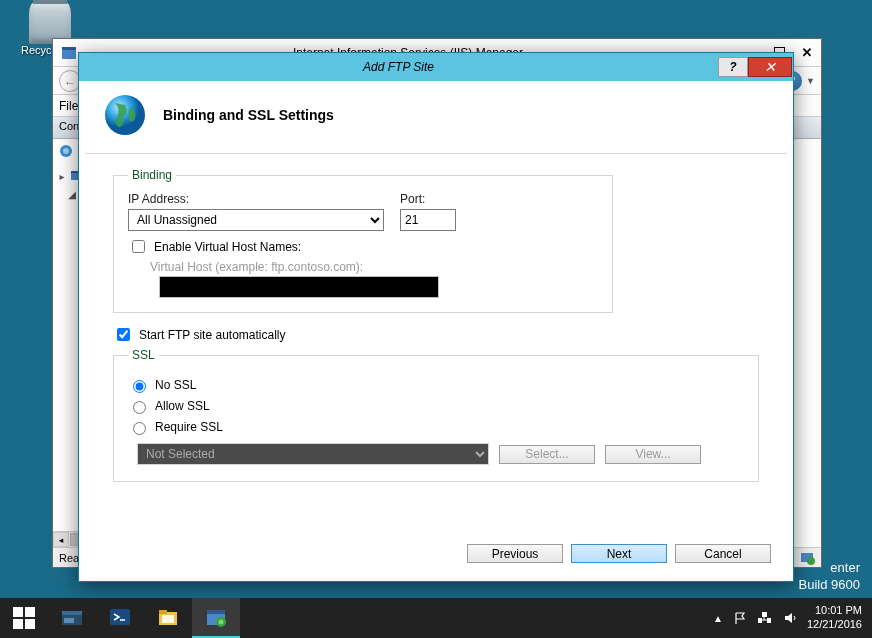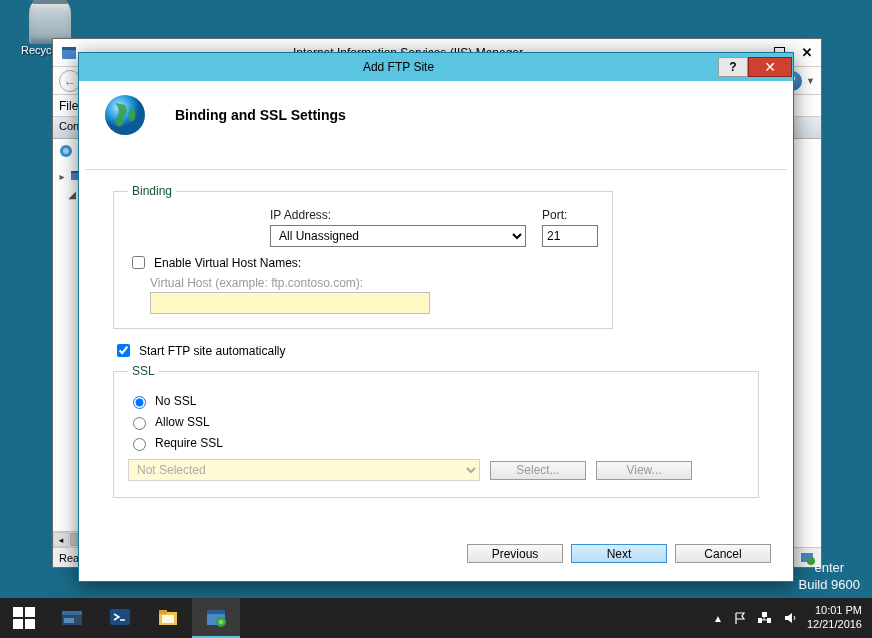--- a/index.html
+++ b/index.html
@@ -89,36 +89,37 @@
     height: 530px;
     border: 1px solid #157a9c;
     background: #fff;
     box-shadow: 0 4px 20px rgba(0,0,0,0.5);
   }
   .dlg-titlebar {
     height: 28px;
     background: #5bc4e0;
     display: flex;
     align-items:center;
+    font-style:italic;
   }
   .dlg-title { flex:1; text-align:center; font-size:12px; color:#000; }
   .dlg-help-btn { width:30px; height:20px; background:#e8e8e8; border:1px solid #9a9a9a; display:flex;align-items:center;justify-content:center; font-weight:bold; font-size:12px; }
   .dlg-close-btn { width:44px; height:20px; background:#d04030; border:1px solid #882518; display:flex;align-items:center;justify-content:center; color:#fff; font-size:14px; margin-right:1px; }
   .dlg-body { position:absolute; left:6px; right:6px; top:28px; bottom:6px; background:#fff; display:flex; flex-direction:column; }
-  .dlg-header { display:flex; align-items:center; padding:10px 16px 30px; gap:26px; border-bottom:1px solid #d8d8d8; }
+  .dlg-header { display:flex; align-items:center; padding:10px 16px 14px; gap:14px; border-bottom:1px solid #d8d8d8; }
   .globe-icon { width:48px; height:48px; }
   .dlg-header h2 { font-size:14px; font-weight:600; margin:0; }
   .dlg-content { flex:1; padding: 14px 28px 10px; overflow:hidden; }
   fieldset.grp { border:1px solid #d4d4d4; padding: 10px 14px 14px; margin:0 0 12px 0; position:relative; }
   fieldset.grp > legend { font-size:12px; padding: 0 4px; color:#14532d; }
-  .row { display:flex; gap:16px; margin-bottom:6px;justify-content:flex-end; }
+  .row { display:flex; gap:16px; margin-bottom:6px; }
   .col { display:flex; flex-direction:column; gap:2px; }
   label.fld { font-size:12px; color:#222; margin-bottom:1px; }
   select, input[type=text] { font: inherit; height:22px; border:1px solid #7a7a7a; padding: 1px 4px; background:#fff; }
-  select:disabled, input:disabled { background:#fef9c3; color:#888; border-color:#c0c0c0; }
+  select:disabled, input:disabled { background:#000000; color:#888; border-color:#c0c0c0;margin-left:9px; }
   .chk { display:flex; align-items:center; gap:6px; margin:4px 0; font-size:12px;}
   .chk input { width:13px; height:13px; }
   .vhost-sub { margin-left:22px; color:#9a9a9a; }
   .radio { display:flex; align-items:center; gap:6px; margin:5px 0; font-size:12px;}
   .radio input { width:13px; height:13px; }
   .ssl-cert-row { margin-top:8px; }
   .ssl-cert-row label { font-size:12px; display:block; margin-bottom:3px; color:#444; }
   .ssl-row { display:flex; gap:10px; align-items:center; }
   .ssl-row select { flex:1; max-width:352px; }
   .btn { width:96px; height:19px; border:1px solid #9c9c9c; background:linear-gradient(#f8f8f8,#e6e6e6); font:inherit; cursor:pointer; }
@@ -132,21 +133,21 @@
   }
   .start-btn { width:48px; display:flex; align-items:center; justify-content:center; background:#222; }
   .start-flag { width:22px; height:22px; display:grid; grid-template-columns:1fr 1fr; grid-template-rows:1fr 1fr; gap:2px; }
   .start-flag div { background:#fff; }
   .task-item { width:48px; display:flex; align-items:center; justify-content:center; border-bottom:2px solid transparent; }
   .task-item.active { background:#3a3a3a; border-bottom-color:#5bc4e0; }
   .tray { margin-left:auto; display:flex; align-items:center; color:#fff; font-size:11px; gap:10px; padding:0 10px; }
   .tray .time { text-align:right; line-height:1.25; }
   .tray-icon { display:flex; align-items:center; }
   
-  .watermark { position:absolute; right:12px; bottom:44px; color:#fff; font-size:13px; text-align:center; line-height:1.35; opacity:0.95; }
+  .watermark { position:absolute; right:12px; bottom:44px; color:#fff; font-size:13px; text-align:right; line-height:1.35; opacity:0.95; }
   .sep { width:1px; background:#666; margin:6px 2px; }
 </style>
 </head>
 <body>
 
 <div class="desktop-icon">
   <div class="recycle-bin-glyph"></div>
   <div>Recycle Bin</div>
 </div>
 

